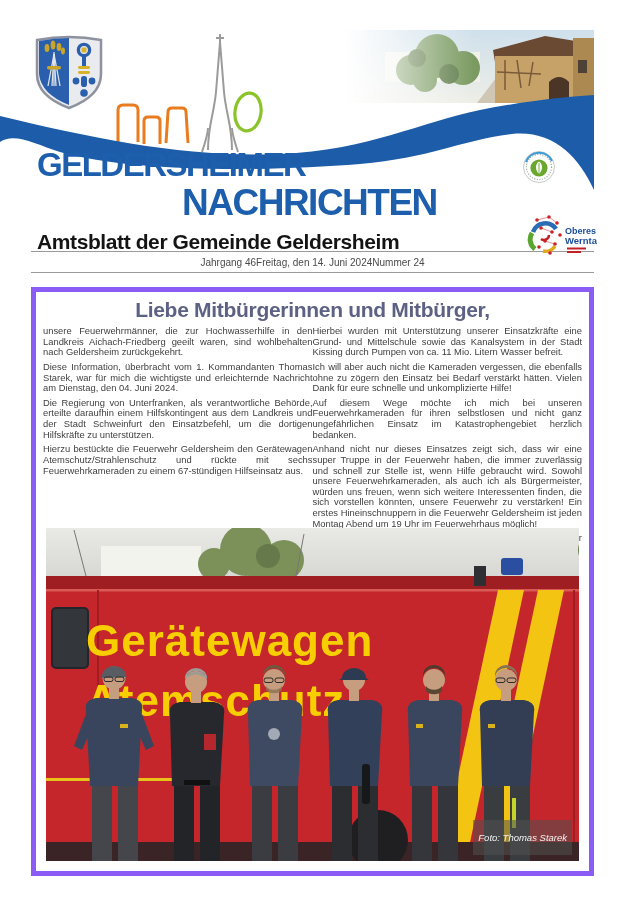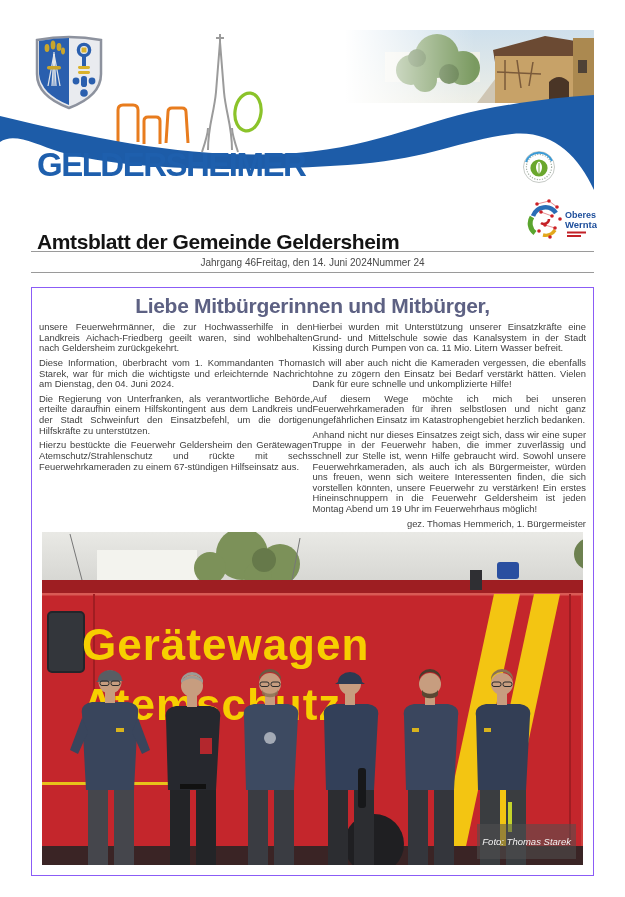--- a/index.html
+++ b/index.html
@@ -11,29 +11,29 @@
   .skyline{position:absolute;left:110px;top:30px;z-index:1;}
   .head-photo{position:absolute;left:345px;top:30px;width:249px;height:73px;z-index:1;}
   .wave{position:absolute;left:0;top:0;width:625px;height:260px;z-index:2;pointer-events:none;}
   .title1{position:absolute;left:37px;top:146px;z-index:3;font-size:33px;font-weight:bold;
           letter-spacing:-1.5px;color:#1e5fad;}
   .title2{position:absolute;left:182px;top:182px;z-index:3;font-size:37px;font-weight:bold;
           letter-spacing:-1.5px;color:#1e5fad;}
   .subtitle{position:absolute;left:37px;top:230px;z-index:3;font-size:21px;font-weight:bold;
             letter-spacing:-0.4px;color:#141414;}
   .eco-badge{position:absolute;left:522px;top:150px;z-index:3;}
-  .werntal{position:absolute;left:527px;top:196px;z-index:3;}
+  .werntal{position:absolute;left:527px;top:212px;z-index:3;}
   
   .issue-bar{position:absolute;left:31px;right:31px;top:251px;height:20px;
              border-top:1px solid #9a9a9a;border-bottom:1px solid #9a9a9a;
              display:flex;justify-content:center;align-items:center;
              font-size:10px;color:#4a4a4a;}
   
   .article-box{position:absolute;left:31px;top:287px;width:563px;height:589px;
-               border:1px solid #8b5cf6;box-sizing:border-box;background:#fff;}
+               border:5px solid #8b5cf6;box-sizing:border-box;background:#fff;}
   .headline{margin:6px 8px 4px;text-align:center;font-size:21px;font-weight:bold;
             color:#5d6183;letter-spacing:-0.3px;}
   .columns{display:flex;margin:2px 7px 0;height:218px;overflow:hidden;}
   .col{flex:1;}
   .col p{margin:0 0 4px;font-size:9.4px;line-height:1.13;color:#3e3e3e;
          text-align:justify;hyphens:auto;}
   .sig{text-align:right !important;color:#4a4a4a;}
   .photo{position:absolute;left:0;right:0;bottom:0;height:333px;margin:10px;overflow:hidden;}
   .photo svg{display:block;}
   .credit{position:absolute;right:7px;bottom:6px;background:rgba(80,80,80,.55);
@@ -130,20 +130,21 @@
       </svg>
     </div>
 
     <svg class="wave" viewBox="0 0 625 260">
       <path fill="#1d5ca8" d="M0,116 C100,140 190,158 280,154 C370,150 420,122 480,110
         C520,102 560,97 594,95 L594,190 C578,155 552,130 512,134 C462,140 430,158 360,164
         C260,172 130,172 60,152 C35,144 14,132 0,142 Z"></path>
     </svg>
 
     <div class="title1">GELDERSHEIMER</div>
+    <div class="title2">NACHRICHTEN</div>
     <div class="subtitle">Amtsblatt der Gemeinde Geldersheim</div>
 
     <svg class="eco-badge" width="34" height="34" viewBox="0 0 34 34">
       <circle cx="17" cy="17" r="15.5" fill="#ffffff" stroke="#c6cac6" stroke-width="1"></circle>
       <circle cx="17" cy="17" r="12.6" fill="none" stroke="#9aa89a" stroke-width="1.2" stroke-dasharray="1.1 1.5"></circle>
       <path d="M4,12 A14,14 0 0 1 30,11" fill="none" stroke="#3a9ad6" stroke-width="2"></path>
       <circle cx="17" cy="18" r="8.6" fill="#6aa72d"></circle>
       <path d="M17,11.5 C21,14 21,20 17,24 C13,20 13,14 17,11.5 Z" fill="#ffffff"></path>
       <line x1="17" y1="13" x2="17" y2="24" stroke="#6aa72d" stroke-width="0.9"></line>
     </svg>

